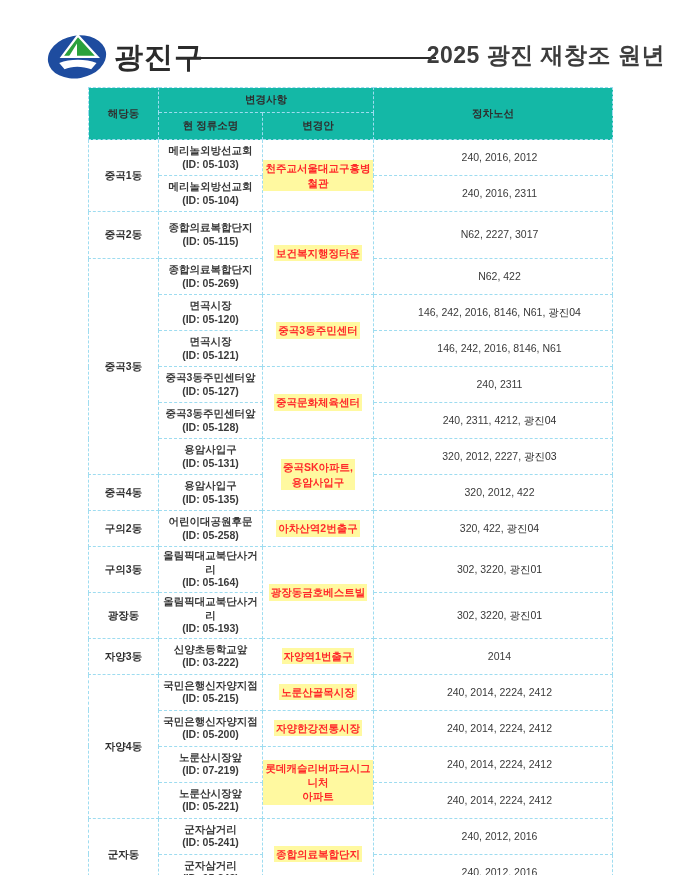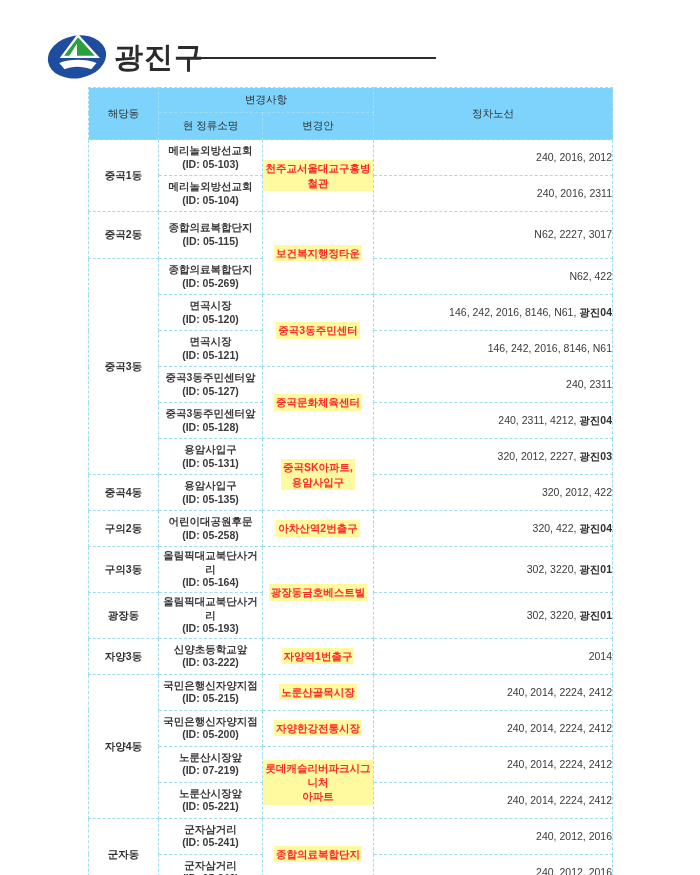--- a/index.html
+++ b/index.html
@@ -13,47 +13,48 @@
   .logo-text { position:absolute; left:114px; top:38px; font-size:29px; font-weight:800;
     color:#2b2b2b; letter-spacing:1px; }
   .banner-rule { position:absolute; left:180px; top:57px; width:256px; height:2px; background:#2b2b2b; }
   .page-title { position:absolute; right:35px; top:40px; font-size:23px; font-weight:800;
     color:#3c3c3c; letter-spacing:0.5px; }
 
   
   .table-wrap { position:absolute; left:88px; top:87px; width:524px; }
   table { border-collapse:collapse; table-layout:fixed; width:524px; }
   th, td { border:1px dashed #9edcf0; vertical-align:middle; }
-  thead th { background:#7dd3fc; font-size:10.5px; font-weight:400; color:#2f2f2f; text-align:center; }
+  thead th { background:#14b8a6; font-size:10.5px; font-weight:700; color:#2f2f2f; text-align:center; }
   tr.head-top th { height:25px; }
   tr.head-bot th { height:27px; }
   td { font-size:10.5px; color:#3a3a3a; text-align:center; height:36px; line-height:1.3; }
   td.tall { height:47px; }
   td.district { font-weight:700; color:#2f2f2f; }
   td.stop-cell { padding:2px 2px;font-weight:bold; }
-  td.routes { text-align:right; padding-left:13px; }
-  td.routes b { font-weight:700; color:#2f2f2f; }
+  td.routes { text-align:center; padding-left:13px; }
+  td.routes b { font-weight:400; color:#2f2f2f; }
   td.proposal { font-weight:700; }
   .hl { background:#fff9a0; color:#ff2a2a; padding:1px 2px; display:inline-block; line-height:1.35; }
 </style>
 </head>
 <body>
 
 <div class="page">
 
   <div class="banner">
     <svg class="logo-mark" viewBox="0 0 72 56" xmlns="http://www.w3.org/2000/svg">
       <ellipse cx="36" cy="29" rx="33" ry="24" fill="#1e4c9f" transform="rotate(-10 36 29)"></ellipse>
       <polygon points="37,5 59,29 19,29" fill="#2aa13c" stroke="#ffffff" stroke-width="2.5"></polygon>
       <polygon points="36,14 36,30 26,30" fill="#ffffff"></polygon>
       <path d="M16 36 C28 31 46 31 58 36 L52 43 C42 39 30 39 22 43 Z" fill="#ffffff"></path>
       <path d="M28 46 C34 43 40 43 46 46 L42 50 C38 48 34 48 30 50 Z" fill="#1e4c9f"></path>
     </svg>
     <div class="logo-text">광진구</div>
     <div class="banner-rule"></div>
+    <div class="page-title">2025 광진 재창조 원년</div>
   </div>
 
   <div class="table-wrap">
     <table>
       <colgroup>
         <col style="width:70px">
           <col style="width:104px">
           <col style="width:111px">
           <col style="width:239px">
       </colgroup>

